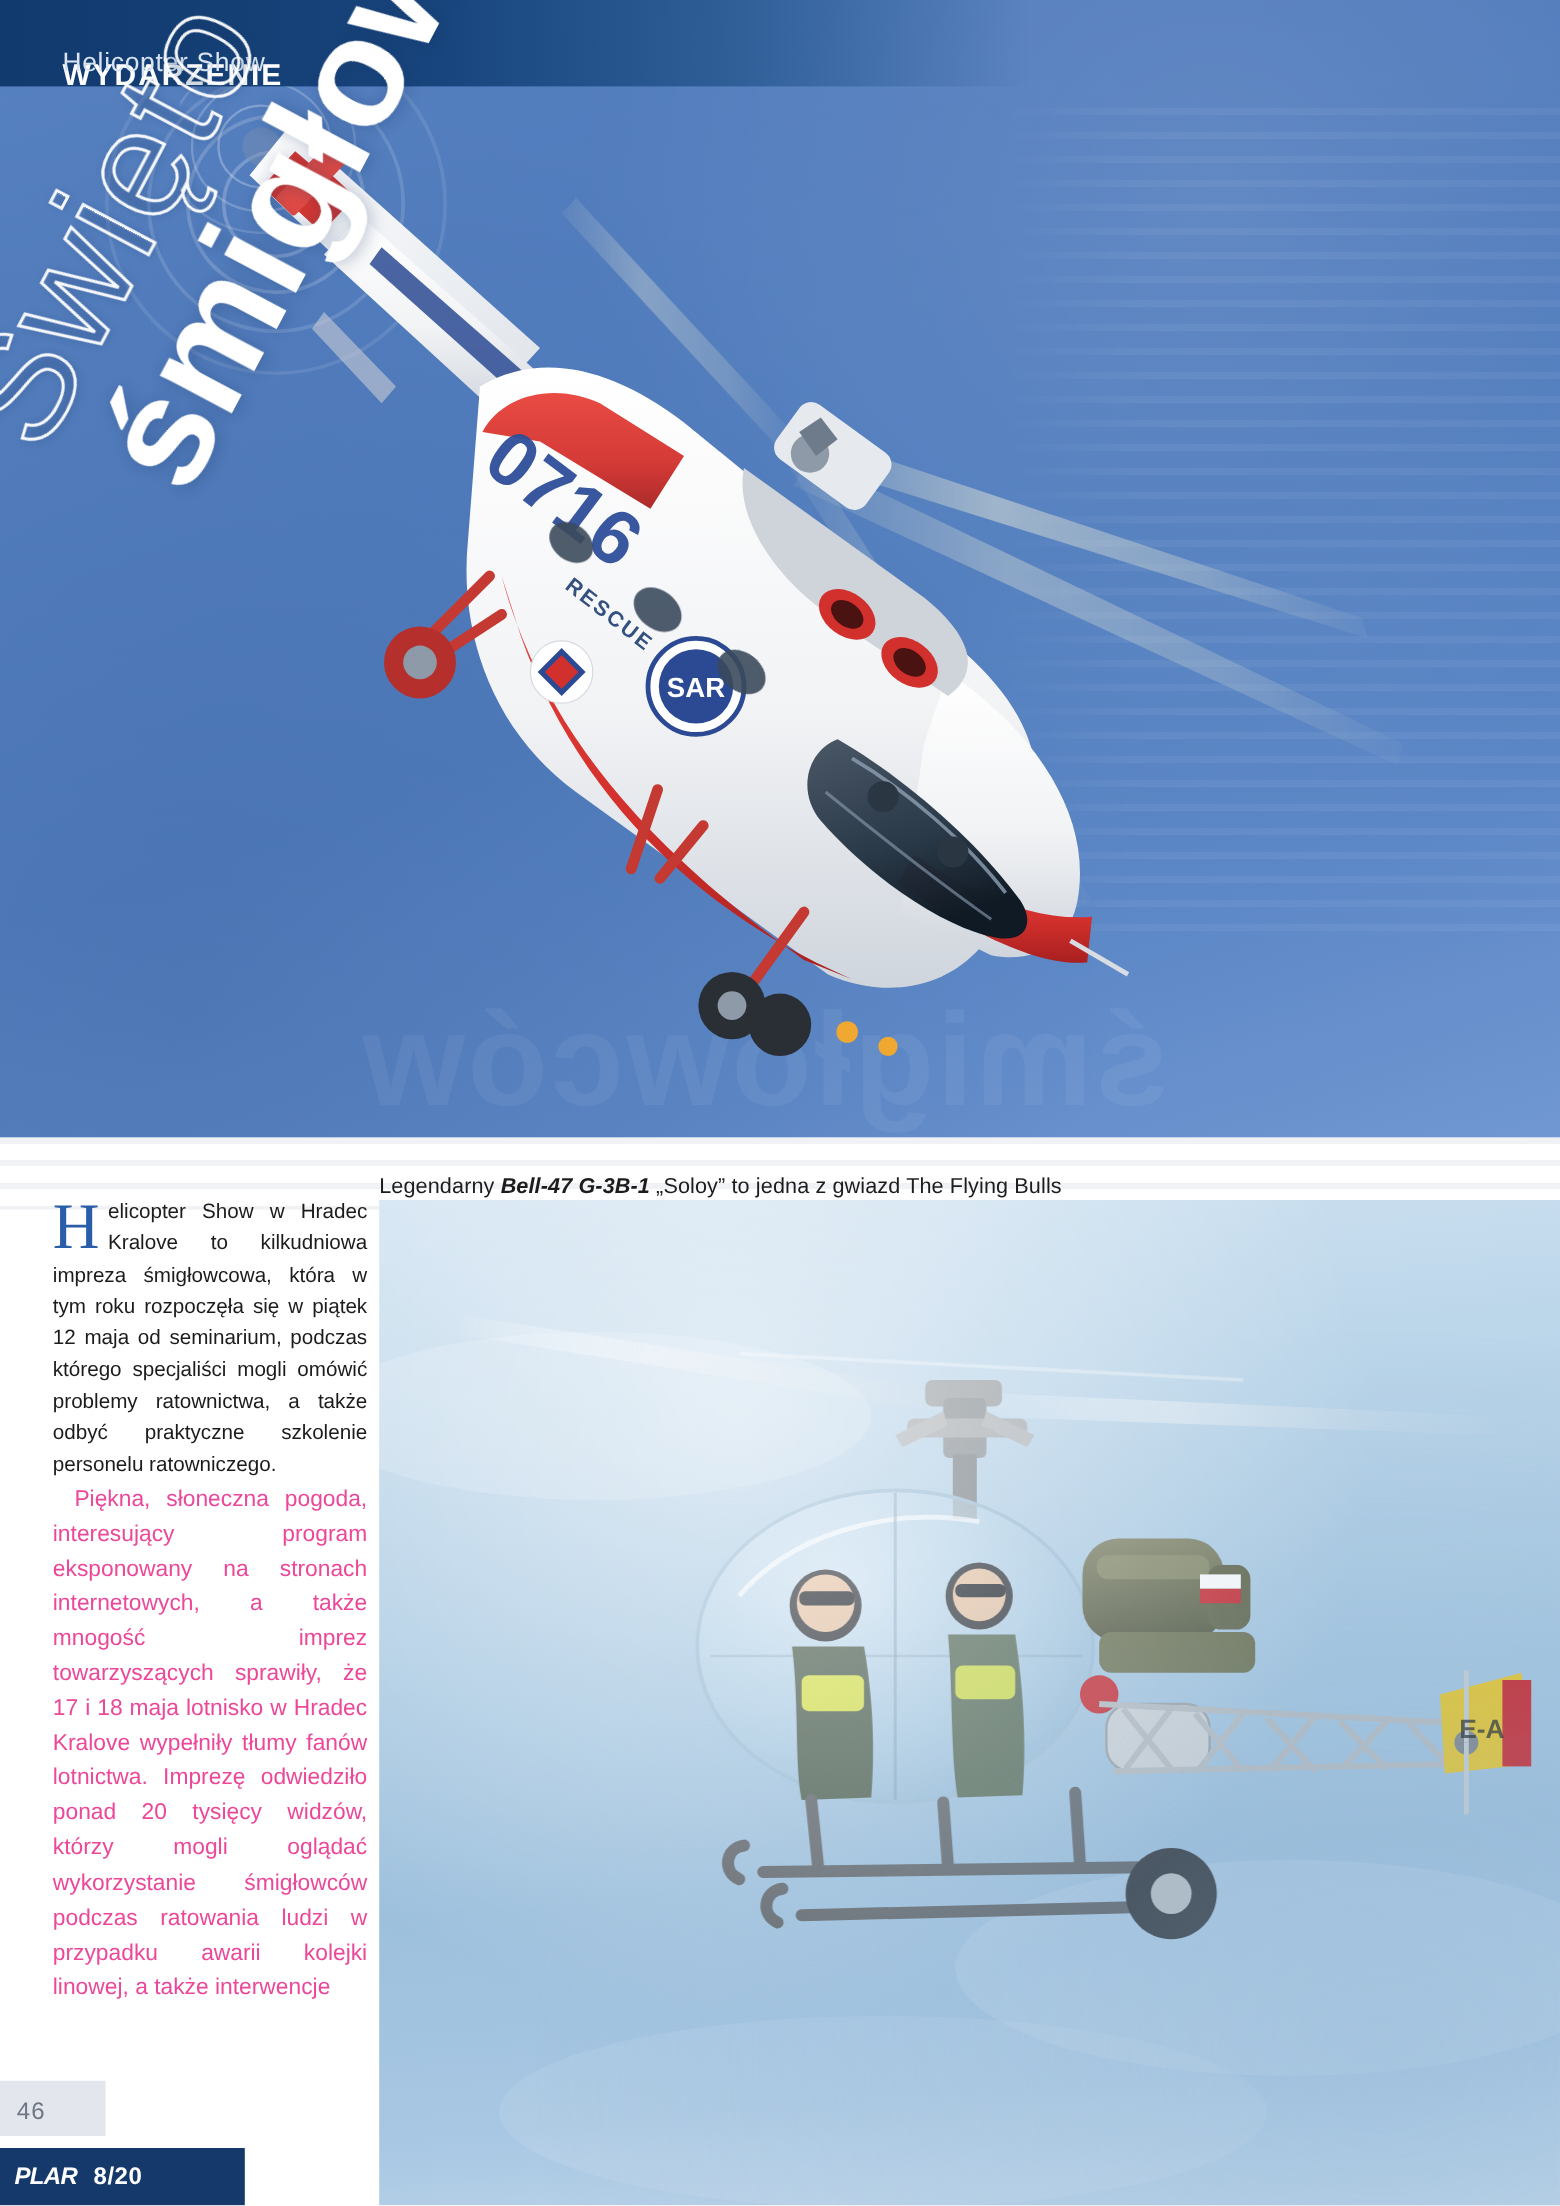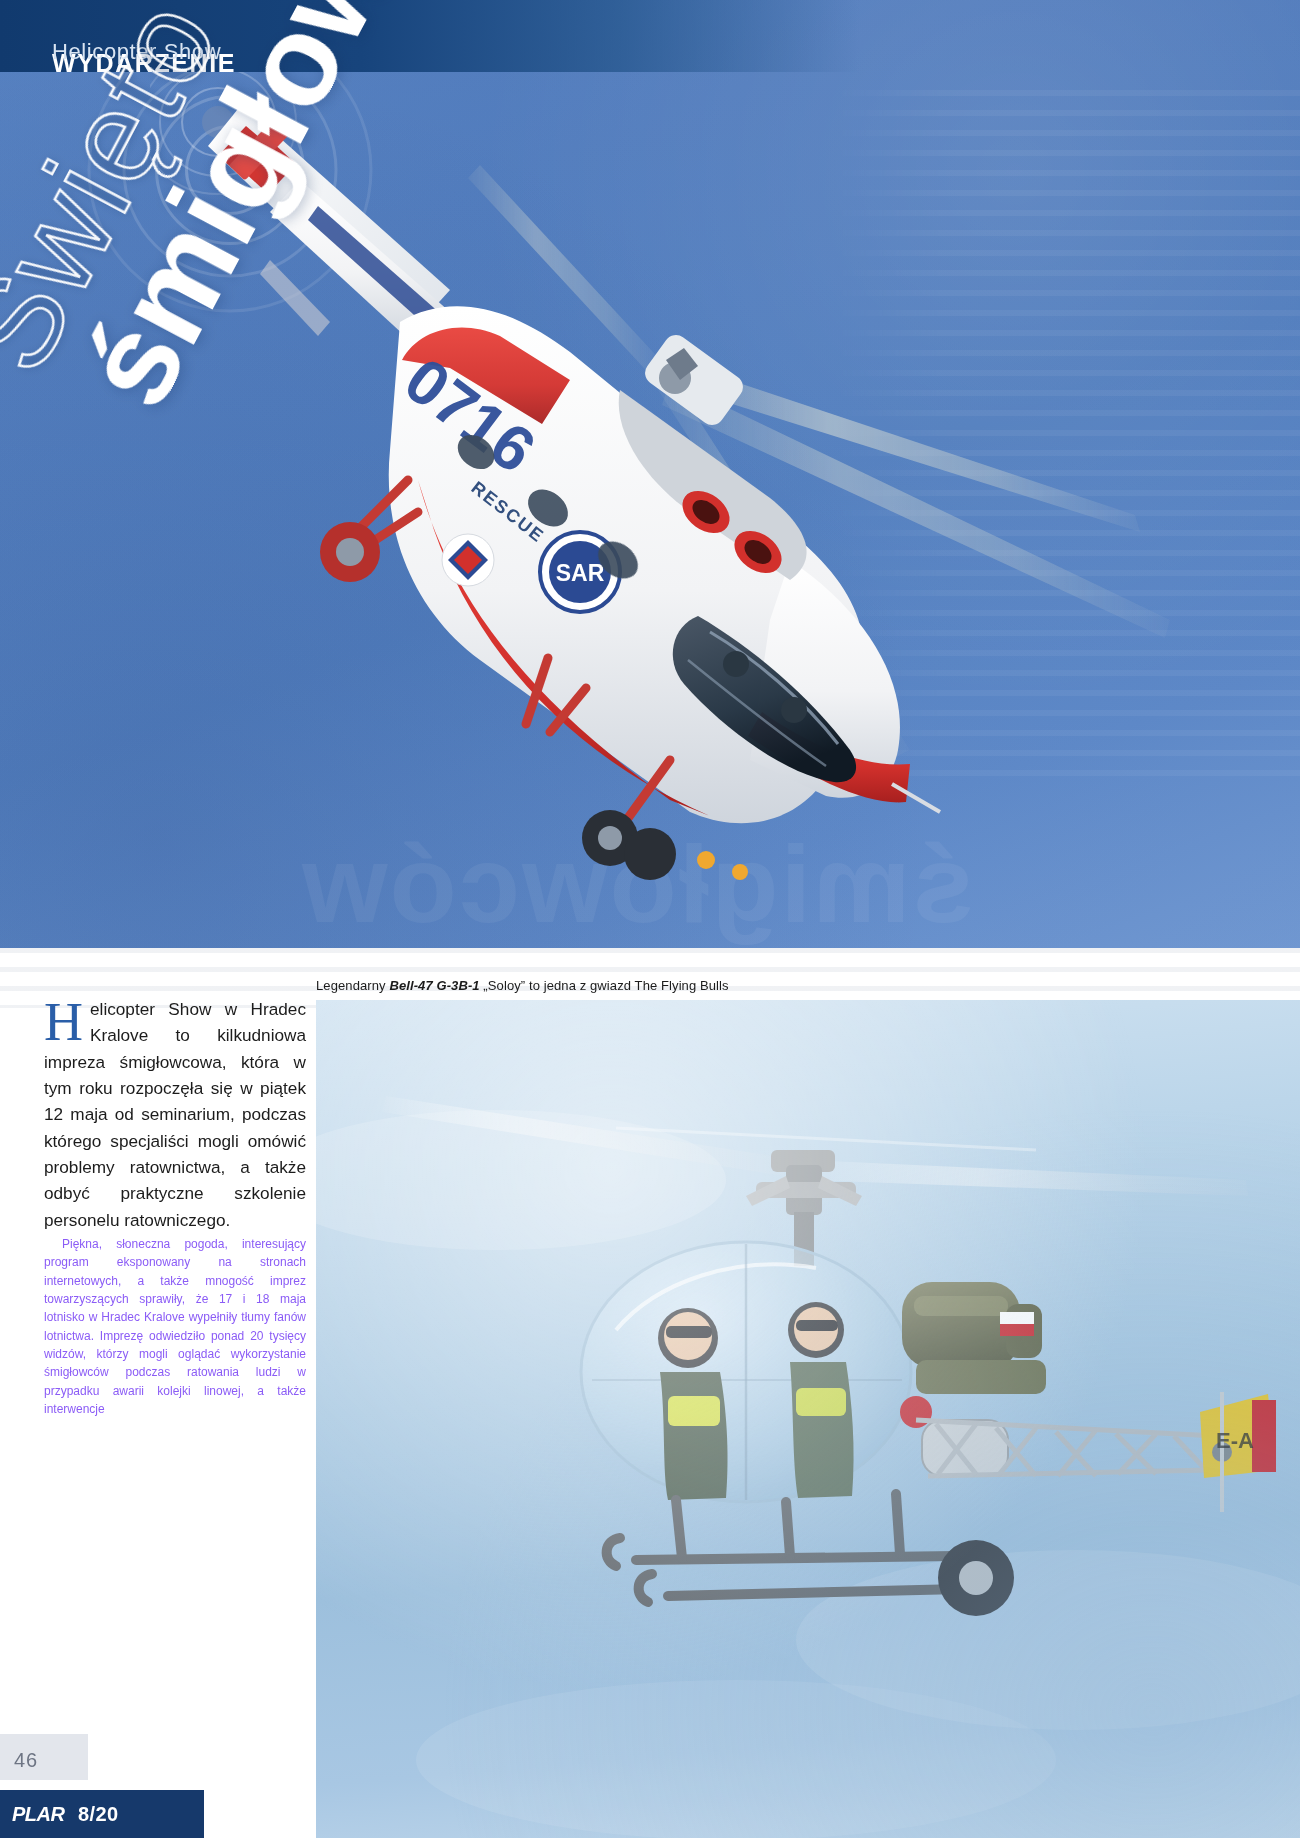--- a/index.html
+++ b/index.html
@@ -190,34 +190,34 @@
   .dropcap-para .dropcap {
     float: left;
     font-size: 54px;
     line-height: 44px;
     font-weight: 400;
     color: #2a5ea8;
     padding: 4px 7px 0 0;
     font-family: "Liberation Serif", serif;
   }
   .para {
-    font-size: 12px;
+    font-size: 19px;
     line-height: 1.53;
-    color: #8b5cf6;
+    color: #ec4899;
     text-align: justify;
     text-indent: 18px;
     margin-top: 2px;
   }
 
   
   .caption {
     position: absolute;
     left: 316px; top: 30px;
     width: 900px;
-    font-size: 13px;
+    font-size: 18px;
     color: #1c1c1c;
     letter-spacing: 0.1px;
   }
   .caption em { font-style: italic; font-weight: 700; }
 
   
   .photo2 {
     position: absolute;
     left: 316px; top: 52px;
     width: 984px;

